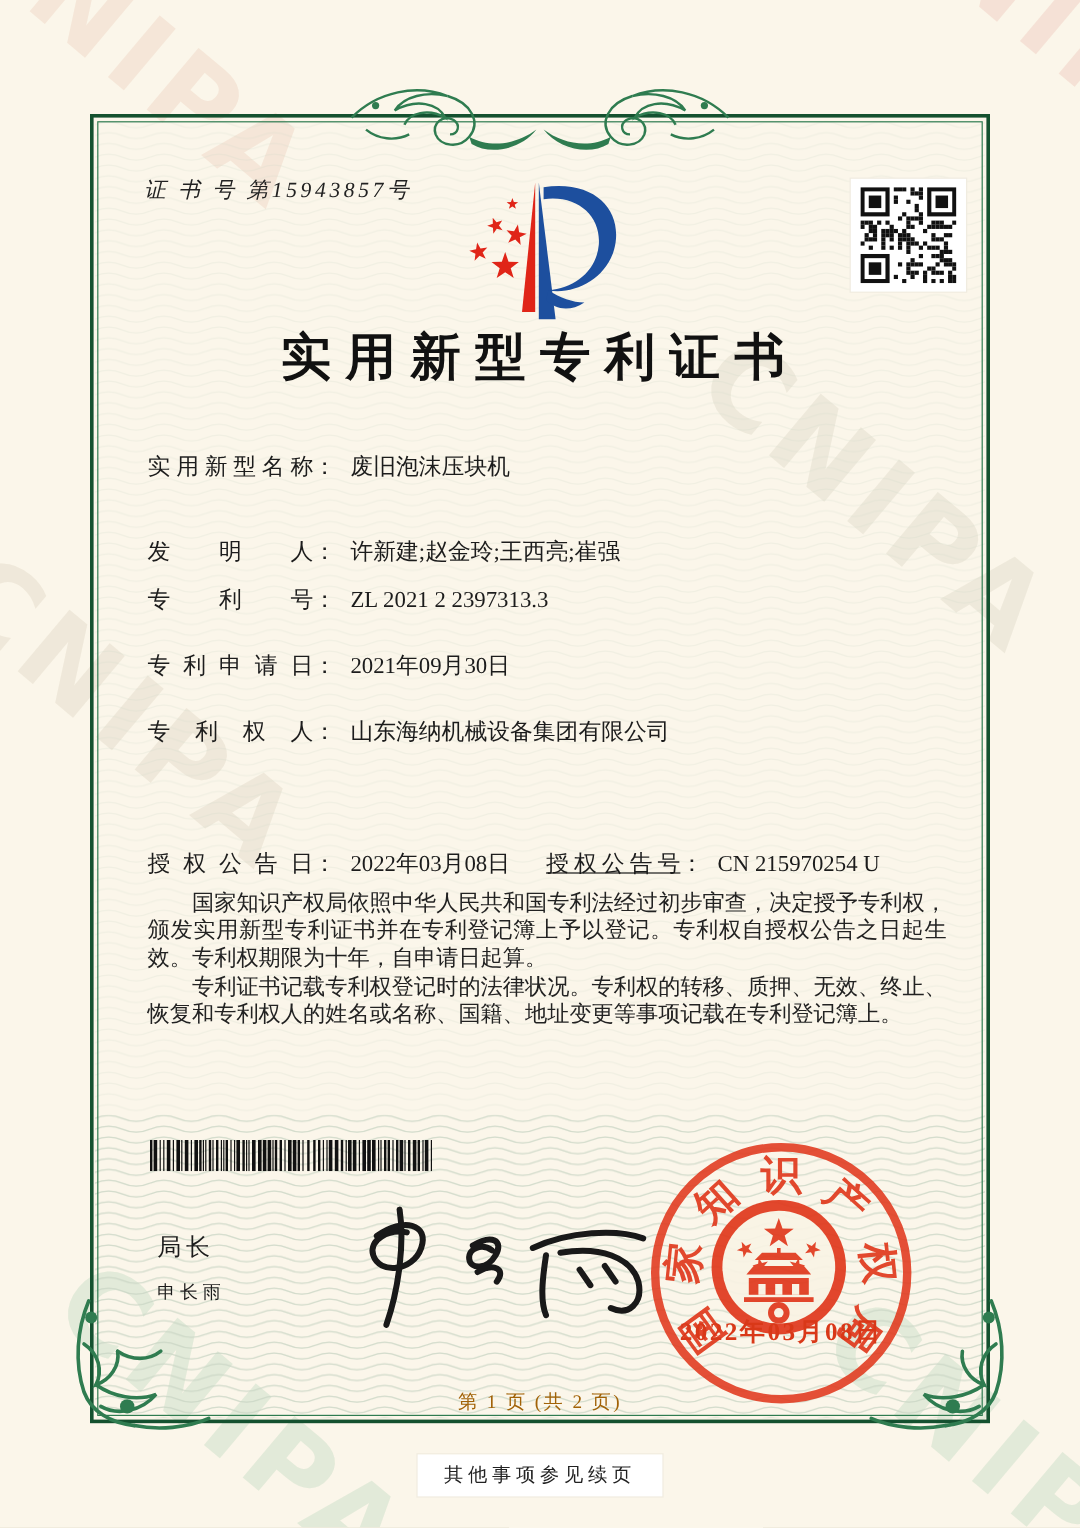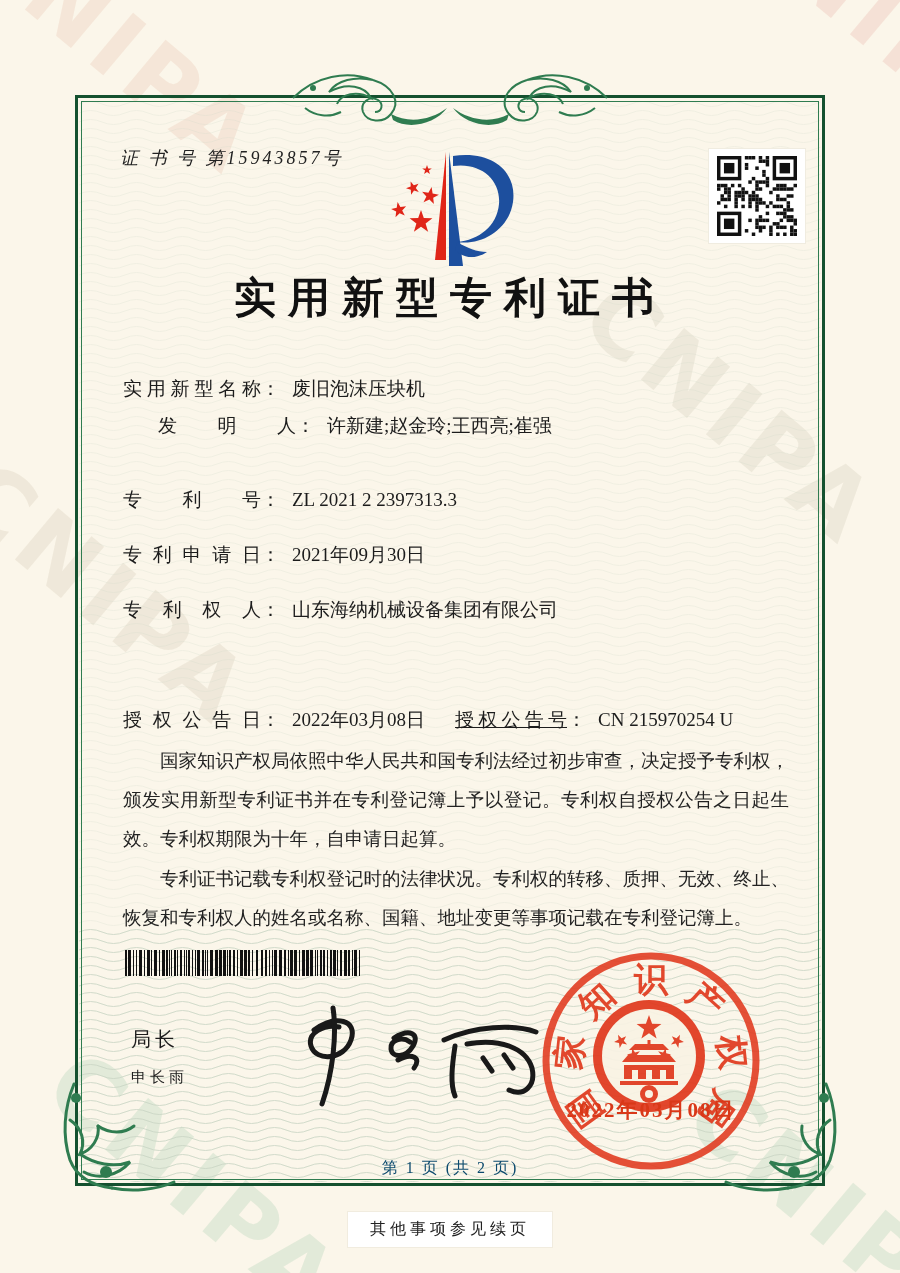--- a/index.html
+++ b/index.html
@@ -51,37 +51,37 @@
   .field-colon { display:inline-block; margin-right:12px; }
   .field-label-sm {
     display:inline-block; width:112px; text-align:justify; text-align-last:justify;
     vertical-align:bottom;
     text-decoration:underline;
   }
   .grant-no { position:absolute; left:455px; top:707px; font-size:19px; white-space:nowrap; }
   
   .body-text {
     position:absolute; left:123px; top:742px; width:666px;
-    font-size:18.5px; line-height:39px; text-align:justify; color:#222;
+    font-size:18.5px; line-height:23px; text-align:justify; color:#222;
   }
   .body-text p { text-indent:2em; margin-bottom:1px; }
   
   .barcode { position:absolute; left:125px; top:950px; }
   .signer-title { position:absolute; left:131px; top:1026px; font-size:20px; letter-spacing:4px;text-align:center; }
   .signer-name  { position:absolute; left:131px; top:1068px; font-size:15px; letter-spacing:4px; }
   .signature { position:absolute; left:278px; top:1000px; }
   .seal { position:absolute; left:534px; top:944px; width:234px; height:234px; }
   .seal-date {
     position:absolute; left:-22px; top:152px; width:278px; text-align:center;
     font-size:21px; font-weight:bold; color:#d93818; letter-spacing:2px;
     white-space:nowrap;
   }
   .page-info {
     position:absolute; left:0; top:1158px; width:900px; text-align:center;
-    font-size:16px; letter-spacing:2px; color:#0c4a6e;
+    font-size:16px; letter-spacing:2px; color:#a16207;
   }
   .note-wrap { position:absolute; left:0; top:1212px; width:900px; text-align:center; }
   .note {
     display:inline-block; background:#ffffff; padding:7px 22px;
     font-size:16px; letter-spacing:4px; color:#222;
     box-shadow:0 0 0 1px #f1ecdf;
   }
   .ornament { position:absolute; pointer-events:none; }
 </style>
 </head>
@@ -311,21 +311,21 @@
     <polygon points="74,4 74,118 88,118" fill="#1d4f9e"></polygon>
     <path d="M78 8 C120 2 142 26 138 54 C134 82 106 98 82 94 C104 92 122 78 124 56 C126 32 106 14 78 18 Z" fill="#1d4f9e"></path>
     <path d="M82 94 C92 100 102 104 112 104 C100 112 88 110 80 102 Z" fill="#1d4f9e"></path>
   </svg>
 
   <div class="title">实用新型专利证书</div>
 
   <div class="field-row" style="top:376px;">
     <span class="field-label">实用新型名称</span><span class="field-colon">：</span><span>废旧泡沫压块机</span>
   </div>
-  <div class="field-row" style="top:413px;margin-left:35px;">
+  <div class="field-row" style="top:447px;">
     <span class="field-label">发　　明　　人</span><span class="field-colon">：</span><span>许新建;赵金玲;王西亮;崔强</span>
   </div>
   <div class="field-row" style="top:487px;">
     <span class="field-label">专　　利　　号</span><span class="field-colon">：</span><span>ZL 2021 2 2397313.3</span>
   </div>
   <div class="field-row" style="top:542px;">
     <span class="field-label">专利申请日</span><span class="field-colon">：</span><span>2021年09月30日</span>
   </div>
   <div class="field-row" style="top:597px;">
     <span class="field-label">专　利　权　人</span><span class="field-colon">：</span><span>山东海纳机械设备集团有限公司</span>

